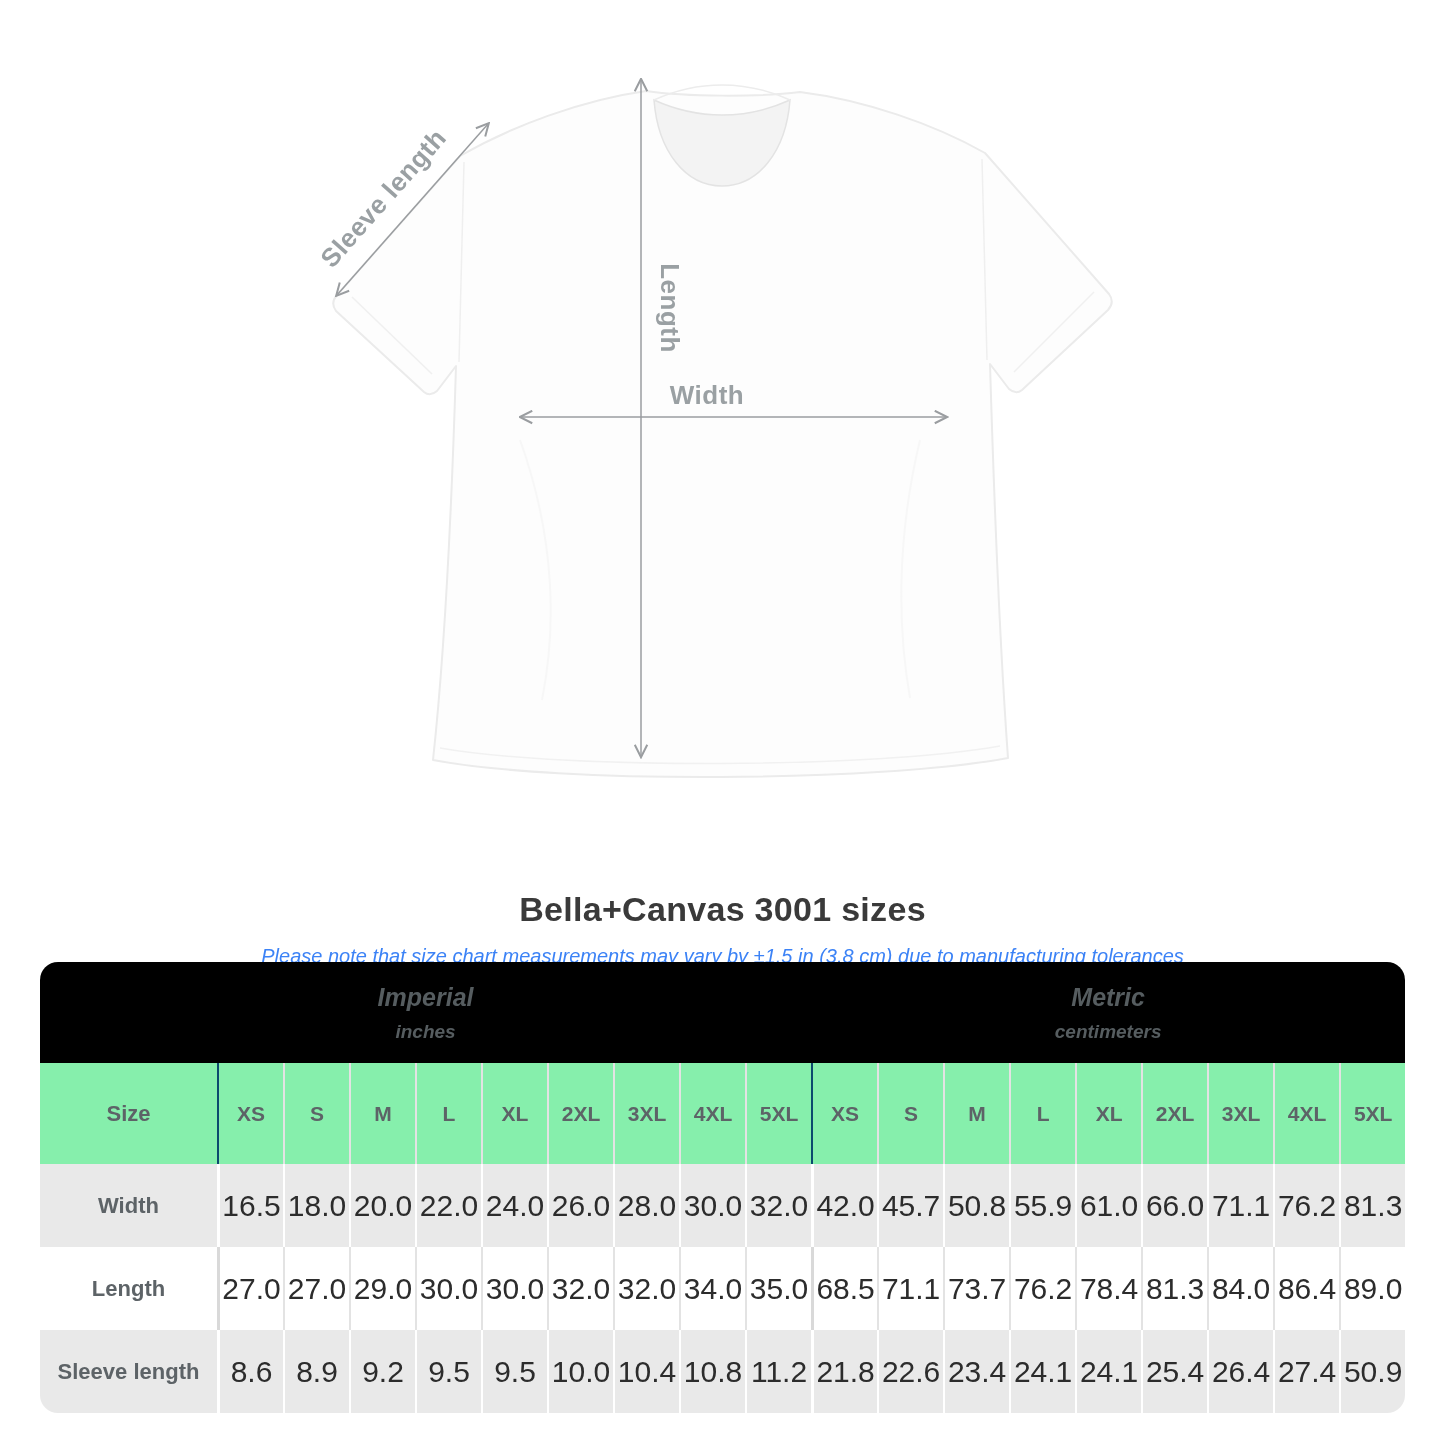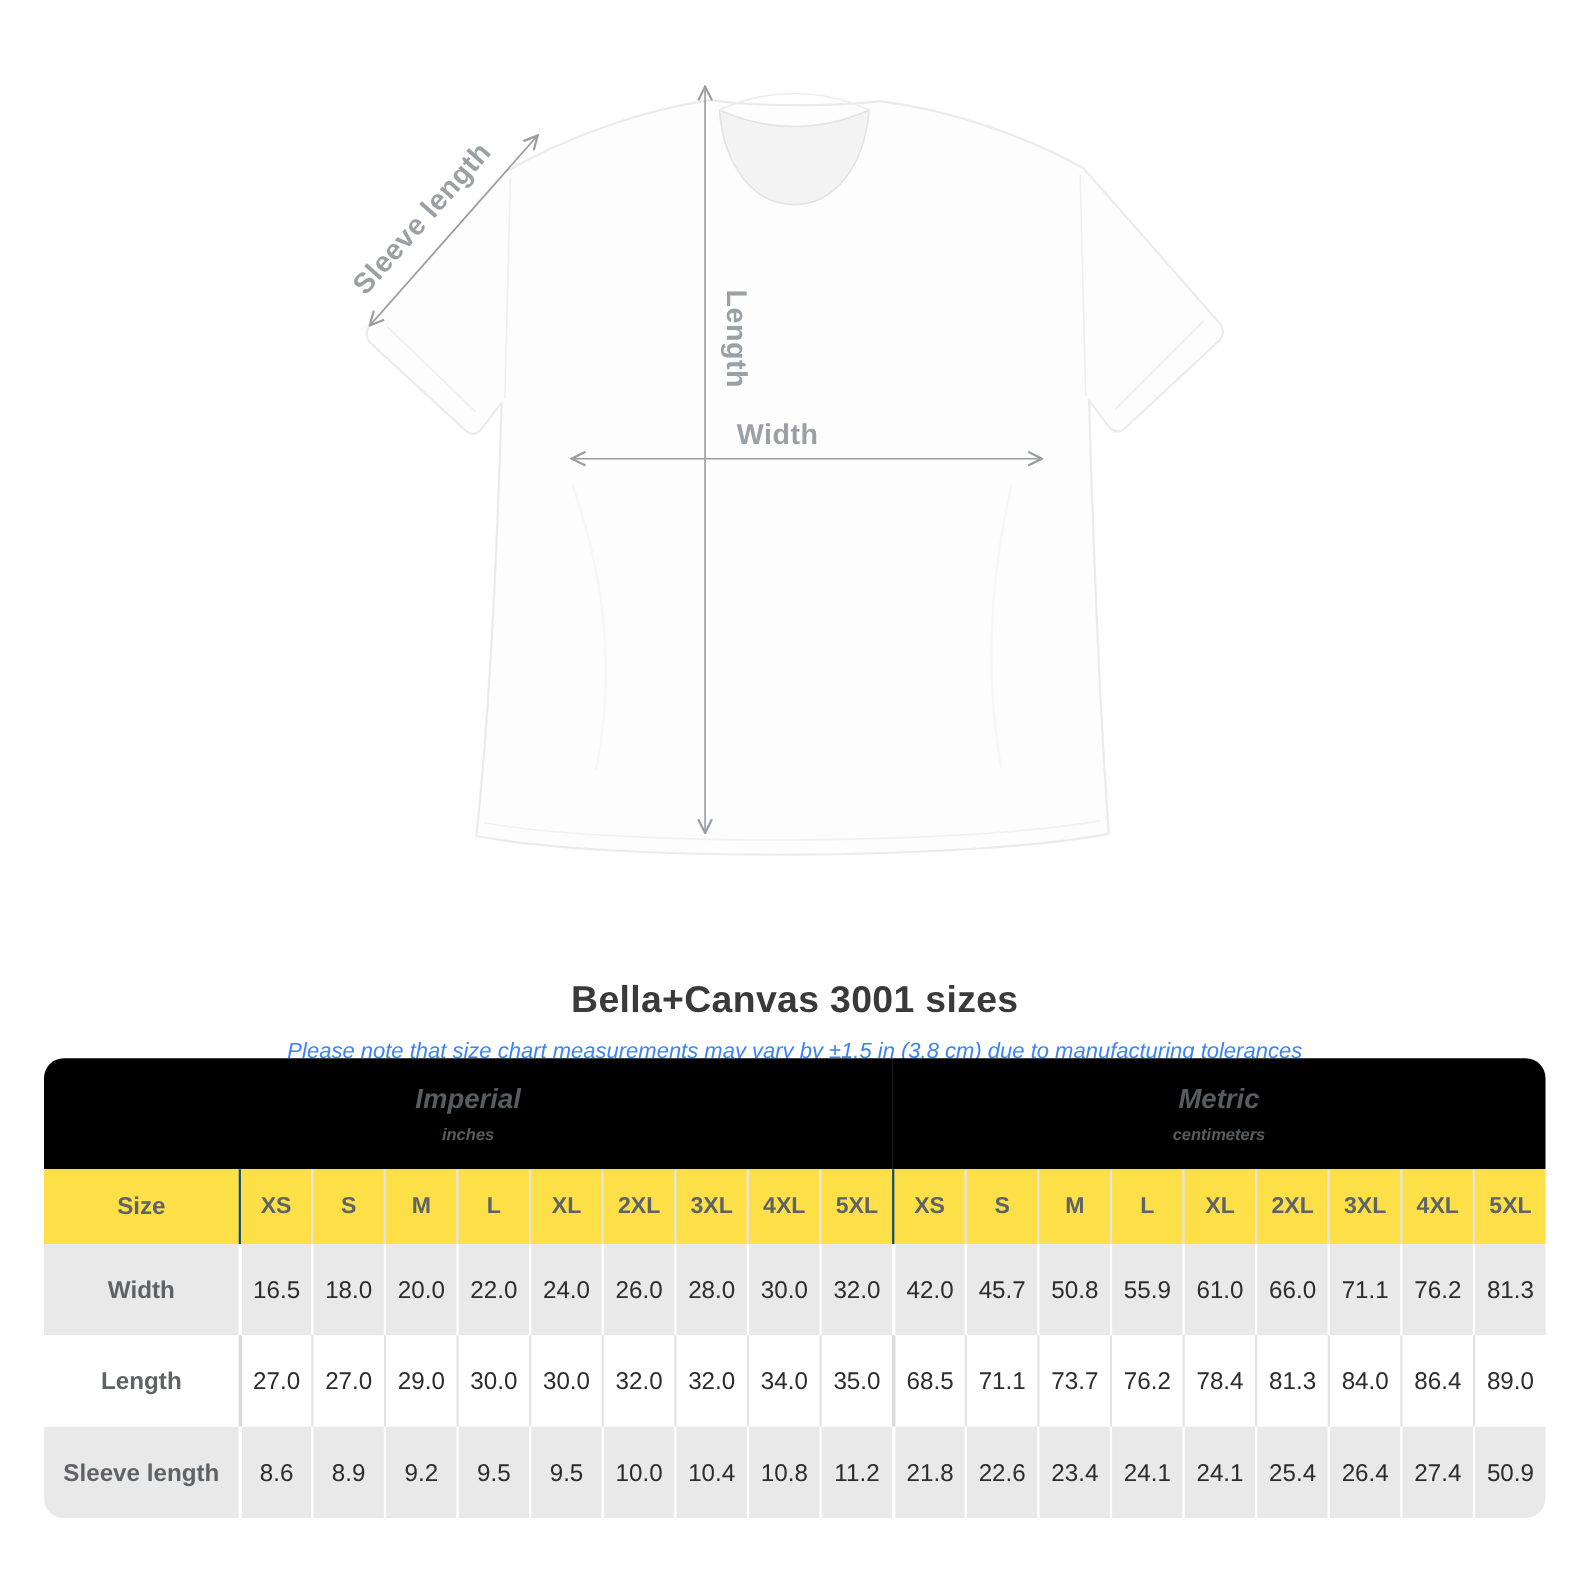--- a/index.html
+++ b/index.html
@@ -40,26 +40,26 @@
   .size-table col.c-label { width:177px; }
   .size-table col.c-data  { width:66px; }
   .size-table th, .size-table td {
     padding:0; text-align:center; vertical-align:middle;
     box-sizing:border-box;
   }
   th.group { height:101px; background:#000000; vertical-align:middle; }
   th.g-imp { border-radius:18px 0 0 0; }
   th.g-met { border-radius:0 18px 0 0; }
   .g-title { font-style:italic; font-weight:bold; font-size:25px; color:#565d60; }
-  .g-sub   { font-style:italic; font-size:15px; color:#565d60; margin-top:9px; }
-
-  tr.r-size th { height:68px; background:#fde047; }
+  .g-sub   { font-style:italic; font-size:19px; color:#565d60; margin-top:9px; }
+
+  tr.r-size th { height:101px; background:#86efac; }
   .lbl  { font-weight:bold; font-size:22px; color:#5d6367; }
   th.d  { font-weight:bold; font-size:21px; color:#5d6367; }
-  td.d  { font-size:22px; color:#2c2c2c; }
+  td.d  { font-size:30px; color:#2c2c2c; }
   tbody td { height:83px; }
 
   tr.r-size th.d        { border-left:2px solid #e3e3e3; }
   tr.r-size th.d.first  { border-left:2px solid #0c4a6e; }
   tr.r-white td         { background:#ffffff; }
   tr.r-white td.d       { border-left:2px solid #e3e3e3; }
   tr.r-white td.d.first { border-left:3px solid #d9d9d9; }
   tr.r-gray td          { background:#e9e9e9; }
   tr.r-gray td.d        { border-left:2px solid #ffffff; }
   tr.r-gray td.d.first  { border-left:3px solid #ffffff; }

